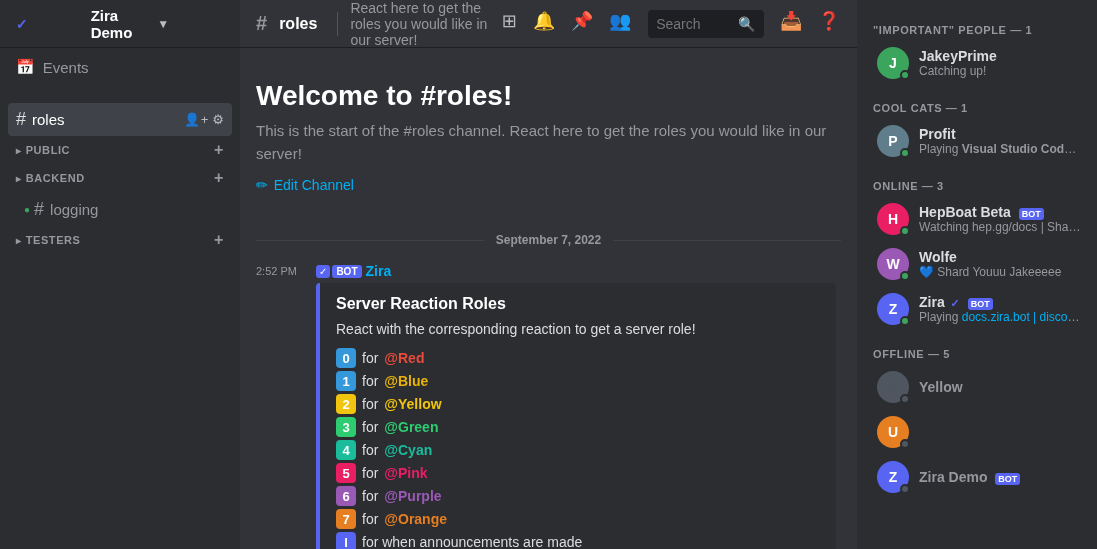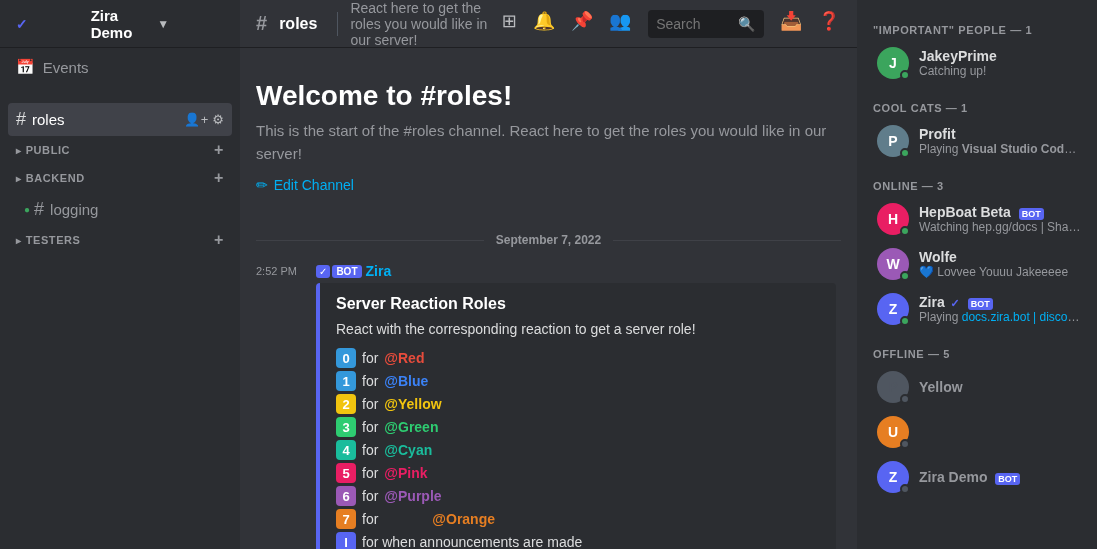--- a/index.html
+++ b/index.html
@@ -187,21 +187,21 @@
           <div class="embed-desc">React with the corresponding reaction to get a server role!</div>
           <ul class="role-list" id="role-list-container">
               <li class="role-item">
                 <span class="role-badge" style="background: rgb(52, 152, 219);">0</span>
                 <span>for </span>
                 <span class="role-name" style="color: rgb(231, 76, 60);">@Red</span>
               </li>
               <li class="role-item">
                 <span class="role-badge" style="background: rgb(52, 152, 219);">1</span>
                 <span>for </span>
-                <span class="role-name" style="color: #3b82f6; text-align: right;">@Blue</span>
+                <span class="role-name" style="color: #eab308; text-align: right;">@Blue</span>
               </li>
               <li class="role-item">
                 <span class="role-badge" style="background: rgb(241, 196, 15);">2</span>
                 <span>for </span>
                 <span class="role-name" style="color: rgb(241, 196, 15);">@Yellow</span>
               </li>
               <li class="role-item">
                 <span class="role-badge" style="background: rgb(46, 204, 113);">3</span>
                 <span>for </span>
                 <span class="role-name" style="color: rgb(46, 204, 113); text-align: center;">@Green</span>
@@ -217,21 +217,21 @@
                 <span class="role-name" style="color: rgb(233, 30, 99);">@Pink</span>
               </li>
               <li class="role-item">
                 <span class="role-badge" style="background: rgb(155, 89, 182);">6</span>
                 <span>for </span>
                 <span class="role-name" style="color: rgb(155, 89, 182);">@Purple</span>
               </li>
               <li class="role-item">
                 <span class="role-badge" style="background: rgb(230, 126, 34);">7</span>
                 <span>for </span>
-                <span class="role-name" style="color: rgb(230, 126, 34); margin-left: 48px;">@Orange</span>
+                <span class="role-name" style="color: rgb(230, 126, 34);">@Orange</span>
               </li>
               <li class="role-item">
                 <span class="role-badge" style="background: rgb(88, 101, 242);">I</span>
                 <span>for when announcements are made</span>
               </li>
             </ul>
         </div>
 
       </div>
     </div>
@@ -283,21 +283,21 @@
     </div>
   </div>
 
   <div class="member-item">
     <div class="member-avatar" style="background:#9b59b6;">
       W
       <span class="status-dot online"></span>
     </div>
     <div class="member-info">
       <div class="member-name">Wolfe</div>
-      <div class="member-status">💙 Lovvee Youuu Jakeeeee</div>
+      <div class="member-status">💙 Shard Youuu Jakeeeee</div>
     </div>
   </div>
 
   <div class="member-item">
     <div class="member-avatar" style="background:#5865f2;">
       Z
       <span class="status-dot online"></span>
     </div>
     <div class="member-info">
       <div class="member-name">

